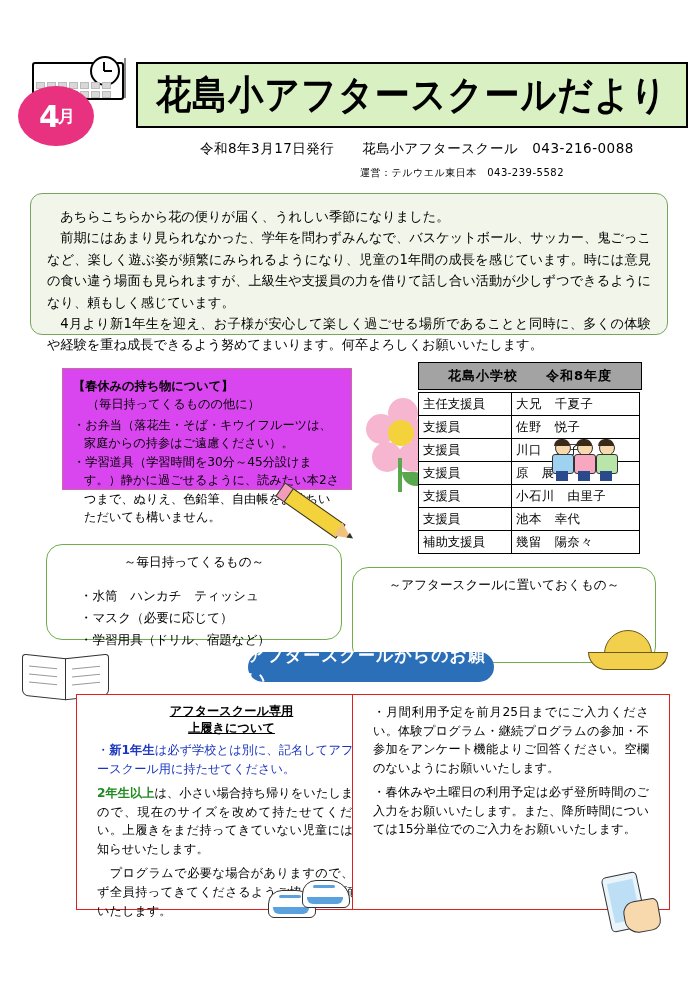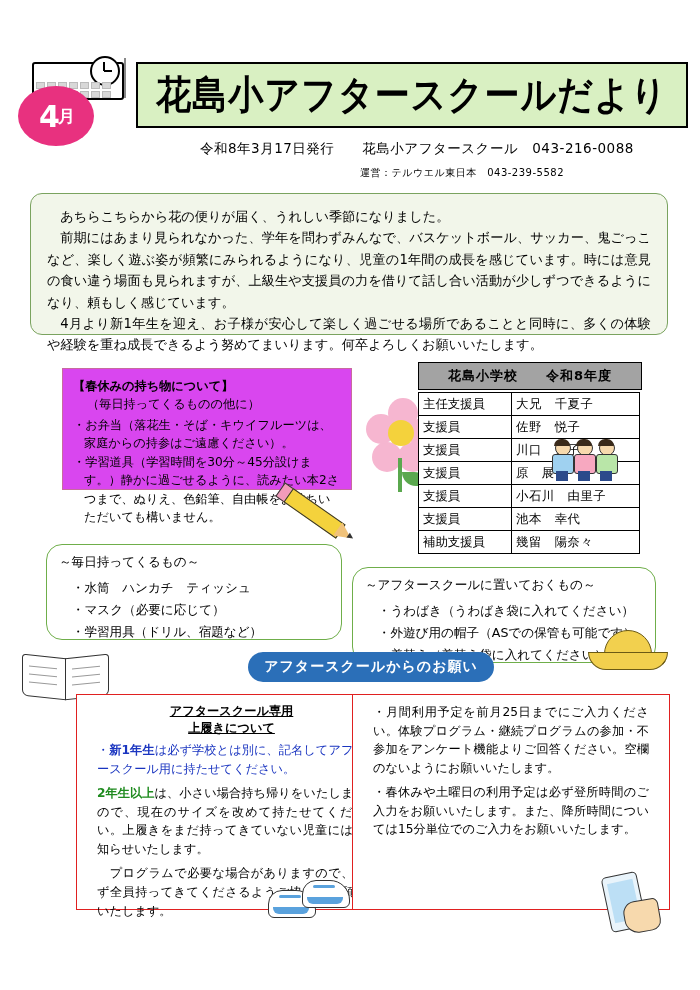--- a/index.html
+++ b/index.html
@@ -103,37 +103,37 @@
   .kid .lg{position:absolute;left:4px;top:31px;width:12px;height:10px;background:#2b4a8b;}
   .k1{left:0;} .k1 .bd{background:#9fd1f0;}
   .k2{left:22px;} .k2 .bd{background:#f7a8c0;}
   .k3{left:44px;} .k3 .bd{background:#b9e6a8;}
 
   
   .glist{
     position:absolute;border:1.4px solid #6fae4a;border-radius:16px;background:#fff;
     box-sizing:border-box;padding:6px 12px;font-size:12.6px;line-height:1.75;
   }
-  .glist .h{font-weight:normal;margin-bottom:1px;}
-  .glist ul{margin:4px;padding:0;list-style:none;}
+  .glist .h{text-align:center;font-weight:normal;margin-bottom:1px;}
+  .glist ul{margin:12px;padding:0;list-style:none;}
   .glist li{text-indent:-0.9em;padding-left:1.6em;}
   .glist-left{left:46px;top:544px;width:296px;height:96px;}
   .glist-right{left:352px;top:567px;width:304px;height:96px;}
 
   
   .book{position:absolute;left:22px;top:650px;width:86px;height:52px;}
   .bk-l{position:absolute;left:0;top:6px;width:42px;height:40px;background:#fff;border:1.6px solid #333;border-radius:4px 0 0 6px;transform:skewY(6deg);}
   .bk-r{position:absolute;left:43px;top:6px;width:42px;height:40px;background:#fff;border:1.6px solid #333;border-radius:0 4px 6px 0;transform:skewY(-6deg);}
   .bk-l i,.bk-r i{position:absolute;left:6px;width:28px;height:1.4px;background:#999;}
   .banner{
     position:absolute;left:248px;top:652px;width:246px;height:30px;
     background:#2b6fb8;border-radius:15px;
     display:flex;align-items:center;justify-content:center;
   }
-  .banner span{color:#fff;font-size:14px;font-weight:bold;letter-spacing:1px;}
+  .banner span{color:#fff;font-size:17px;font-weight:bold;letter-spacing:1px;}
   .hat{position:absolute;left:588px;top:630px;width:78px;height:40px;}
   .hat-crown{position:absolute;left:16px;top:0;width:46px;height:28px;background:#f2d04e;border:1.4px solid #6b5a14;border-radius:24px 24px 4px 4px;}
   .hat-brim{position:absolute;left:0;top:22px;width:78px;height:16px;background:#f2d04e;border:1.4px solid #6b5a14;border-radius:0 0 40px 40px;}
 
   
   .redbox{
     position:absolute;border:1.6px solid #e02020;background:#fff;
     box-sizing:border-box;padding:8px 10px;font-size:12.2px;line-height:1.52;text-align:justify;
   }
   .box-left{left:76px;top:694px;width:311px;height:216px;}
@@ -288,25 +288,20 @@
     <div class="h">～毎日持ってくるもの～</div>
     <ul>
       <li>・水筒　ハンカチ　ティッシュ</li>
       <li>・マスク（必要に応じて）</li>
       <li>・学習用具（ドリル、宿題など）</li>
     </ul>
   </div>
 
   <div class="glist glist-right">
     <div class="h">～アフタースクールに置いておくもの～</div>
-    <ul>
-      <li>・うわばき（うわばき袋に入れてください）</li>
-      <li>・外遊び用の帽子（ASでの保管も可能です）</li>
-      <li>・着替え（着替え袋に入れてください）</li>
-    </ul>
   </div>
 
   <div class="book">
     <div class="bk-l">
         <i style="top:10px"></i>
         <i style="top:18px"></i>
         <i style="top:26px"></i>
       </div>
     <div class="bk-r">
         <i style="top:10px"></i>

